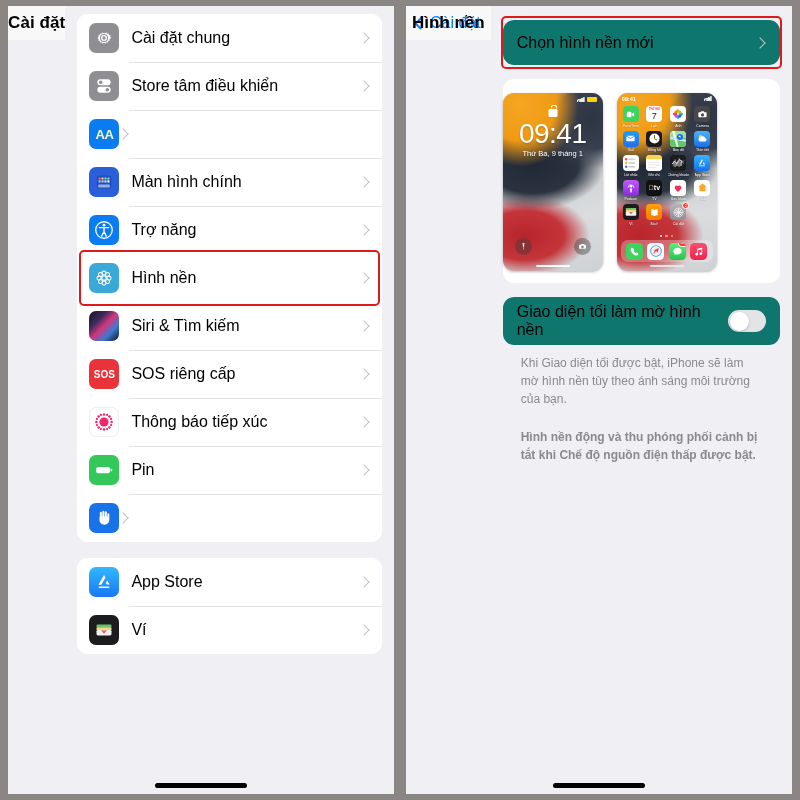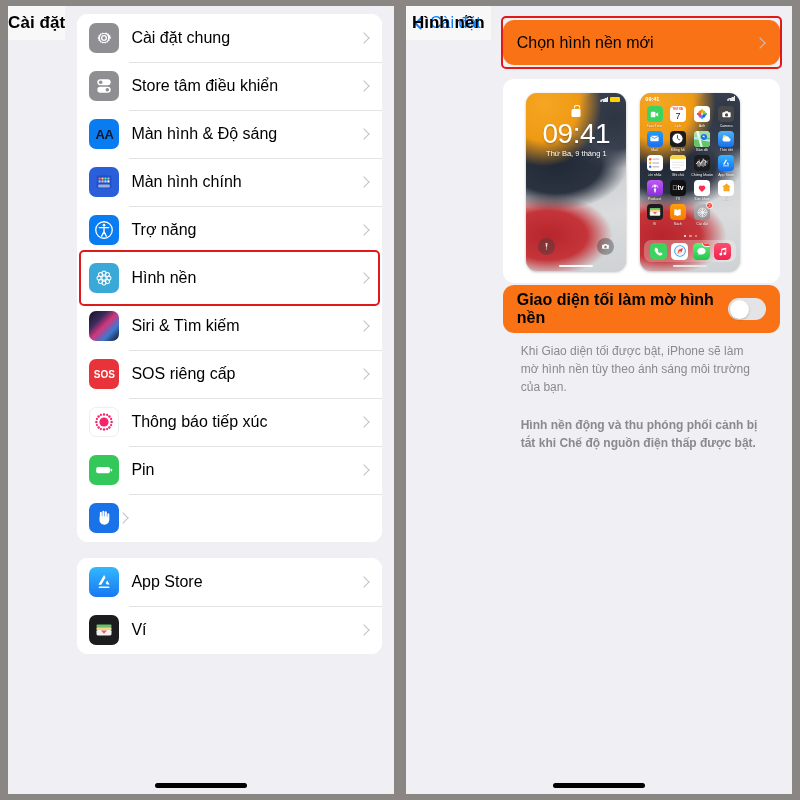--- a/index.html
+++ b/index.html
@@ -98,21 +98,21 @@
     left: 2px; right: 2px; top: -4px; bottom: -4px;
     border: 2.5px solid #e01a1a;
     border-radius: 5px;
     pointer-events: none;
     z-index: 5;
   }
 
   
   .ic-gear { background: #8e8e93; }
   .ic-cc   { background: #8e8e93; }
-  .ic-aa   { background: #0a7cf1; color:#0f172a; font-size:13px; font-weight:bold; letter-spacing:-0.5px;}
+  .ic-aa   { background: #0a7cf1; color:#fef9c3; font-size:13px; font-weight:bold; letter-spacing:-0.5px;}
   .ic-home { background: #2b5fd9; }
   .ic-acc  { background: #0a7cf1; }
   .ic-wall { background: #3aa9d8; }
   .ic-siri { background: linear-gradient(135deg,#16131f 0%,#3b2b5c 30%,#d4357c 50%,#3a7ad1 72%,#131018 100%); }
   .ic-face { background: #34c759; }
   .ic-sos  { background: #e8333a; color:#fff; font-size:10px; font-weight:bold; }
   .ic-exp  { background: #fff; border:1px solid #eee; }
   .ic-bat  { background: #34c759; }
   .ic-priv { background: #1a72e8; }
   .ic-app  { background: linear-gradient(180deg,#32b8ff 0%,#1878f0 100%); }
@@ -174,31 +174,31 @@
     margin: 0 12px;
     border-radius: 11px;
     overflow: hidden;
   }
   .r-row {
     display: flex;
     align-items: center;
     height: 45px;
     padding: 0 14px;
     position: relative;
-    background:#f97316;
+    background:#0f766e;
   }
   .r-row-label { font-size: 16px; color: #000; flex:1 1 auto; }
 
   .preview-card {
     background:#fff;
     margin: 0 12px;
     border-radius: 11px;
     padding: 14px 16px 12px 0;
     display:flex;
-    justify-content:center;
+    justify-content:flex-start;
     gap: 14px;
   }
   .phone {
     width: 100px; height: 178px;
     border-radius: 11px;
     overflow: hidden;
     position: relative;
     box-shadow: 0 1px 3px rgba(0,0,0,0.28);
     background:#ccc;
   }
@@ -355,21 +355,20 @@
               <rect x="4" y="13" width="16" height="7" rx="3.5" fill="#fff"></rect>
               <circle cx="16" cy="16.5" r="2.1" fill="#8e8e93"></circle>
             </svg>
           </span>
           <span class="row-label">Store tâm điều khiển</span>
           <span class="chevron"></span>
         </div>
 
         <div class="row">
           <span class="icon-box ic-aa">AA</span>
-          <span class="row-label">Màn hình &amp; Độ sáng</span>
           <span class="chevron"></span>
         </div>
 
         <div class="row">
           <span class="icon-box ic-home">
             <svg width="22" height="22" viewBox="0 0 24 24">
               <rect x="4" y="5" width="16" height="14" rx="2" fill="#1e4fc4"></rect>
               <g fill="#ff6b6b">
                   <rect x="6" y="7" width="2.4" height="2.4" rx=".6"></rect>
                 </g>
@@ -815,21 +814,21 @@
               <svg width="11" height="11" viewBox="0 0 24 24" fill="#fff">
                   <path d="M18.5 4l-9 2v9.3a3 3 0 10 1.6 2.6V9.2l7.4-1.6V14a3 3 0 101.6 2.6V4z"></path>
                 </svg>
             </span>
           </div>
 
           <div class="mini-ind dark"></div>
         </div>
       </div>
 
-      <div class="r-card" style="margin-top:2px;font-weight:bold;">
+      <div class="r-card" style="margin-top:14px;">
         <div class="r-row" style="height:48px;">
           <span class="r-row-label">Giao diện tối làm mờ hình nền</span>
           <span class="toggle">
             <span class="knob"></span>
           </span>
         </div>
       </div>
 
       <div class="desc">Khi Giao diện tối được bật, iPhone sẽ làm mờ hình nền tùy theo ánh sáng môi trường của bạn.</div>
       <div class="desc second">Hình nền động và thu phóng phối cảnh bị tắt khi Chế độ nguồn điện thấp được bật.</div>

